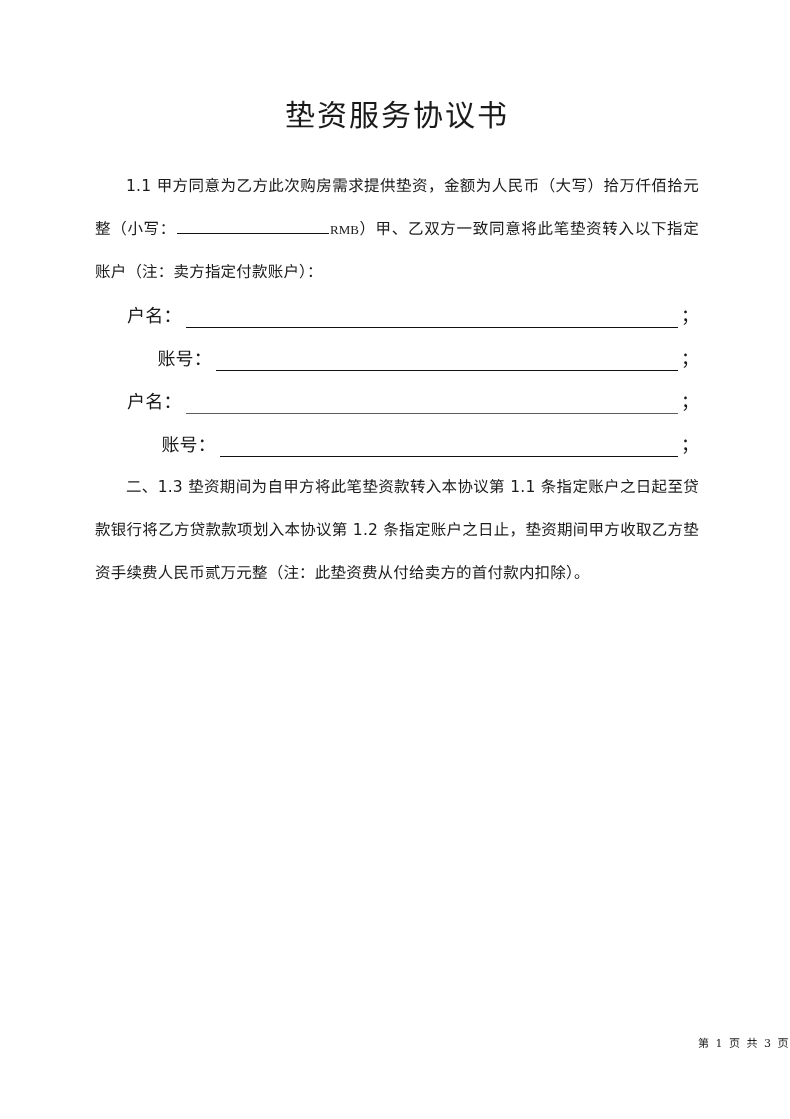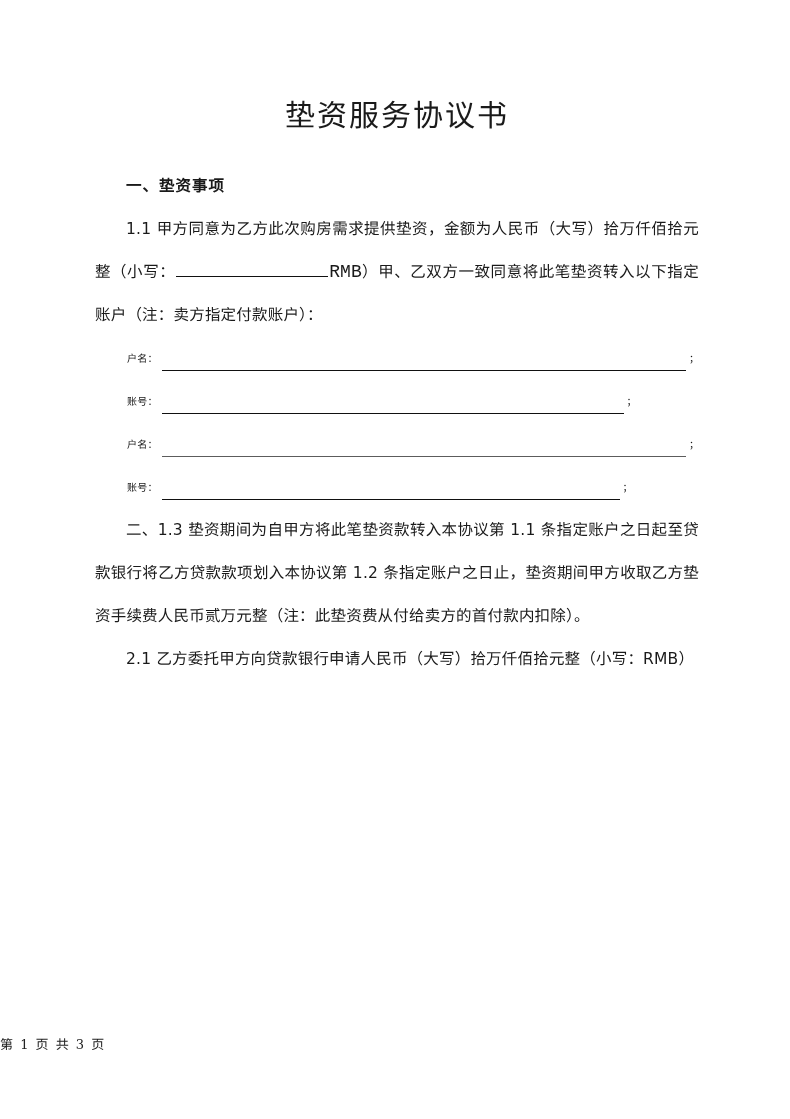--- a/index.html
+++ b/index.html
@@ -72,34 +72,35 @@
     height: 15px;
     margin: 0 1px;
   }
   .blank-sm { width: 124px; }
   .blank-md { width: 133px; }
   .blank-lg { width: 152px; }
   .blank-xxl { width: 200px; }
   .blank-wide { width: 229px; }
 
   .mono {
-    font-family: Liberation Mono, monospace;
-    font-size: 18px;
+    font-family: Liberation Serif, serif;
+    font-size: 13px;
     letter-spacing: 0;
   }
 
   
   .field-row {
     display: flex;
     align-items: flex-end;
-    font-size: 10px;
+    font-size: 18px;
     line-height: 43px;
     height: 43px;
     padding-left: 32px;
     box-sizing: border-box;
+    justify-content: flex-end;
   }
   .field-label {
     white-space: nowrap;
     flex: 0 0 auto;
     letter-spacing: 0.2px;
   }
   .field-rule {
     flex: 1 1 auto;
     border-bottom: 1.3px solid #111;
     margin: 0 2px 9px 4px;
@@ -112,41 +113,40 @@
     flex: 0 0 auto;
     padding-left: 1px;
   }
 
   
   .footer {
     position: absolute;
     left: 0;
     top: 1034px;
     width: 790px;
-    text-align: left;
-    font-size: 13px;
+    text-align: right;
+    font-size: 11px;
     color: #222;
     letter-spacing: 1.5px;
     font-family: "DejaVu Serif", "Liberation Serif", serif;
   }
 </style>
 </head>
 <body>
 
 <div class="page">
   <div class="content">
 
     <h1 class="doc-title">垫资服务协议书</h1>
 
     <div class="gap-after-title"></div>
 
 
 
 
-    <p class="para bold">一、垫资事项</p>
 
     <p class="para indent"><span>1.1 甲方同意为乙方此次购房需求提供垫资，金额为人民币（大写）拾万仟佰拾元整（小写：</span><span class="blank blank-lg"></span><span class="mono">RMB</span><span>）甲、乙双方一致同意将此笔垫资转入以下指定账户（注：卖方指定付款账户）：</span></p>
 
     <div class="field-row">
       <span class="field-label">户名：</span>
       <span class="field-rule"></span>
       <span class="field-end">；</span>
     </div>
 
     <div class="field-row">
@@ -164,18 +164,17 @@
 
     <div class="field-row">
       <span class="field-label">账号：</span>
       <span class="field-rule medium"></span>
       <span class="field-end">；</span>
     </div>
 
     <p class="para indent">二、1.3 垫资期间为自甲方将此笔垫资款转入本协议第 1.1 条指定账户之日起至贷款银行将乙方贷款款项划入本协议第 1.2 条指定账户之日止，垫资期间甲方收取乙方垫资手续费人民币贰万元整（注：此垫资费从付给卖方的首付款内扣除）。</p>
 
 
-    <p class="para sub-indent">2.1 乙方委托甲方向贷款银行申请人民币（大写）拾万仟佰拾元整（小写：RMB）</p>
 
   </div>
 
   <div class="footer">第 1 页  共 3 页</div>
 </div>
 
 </body></html>

